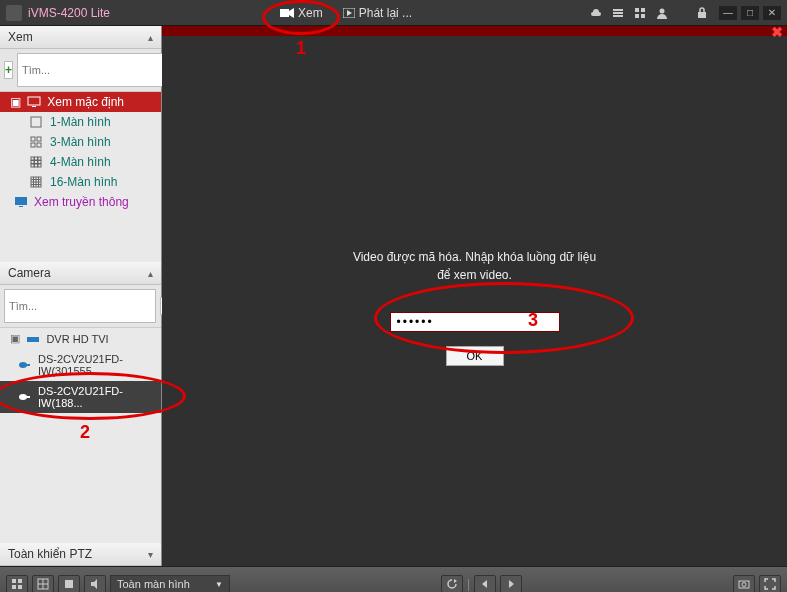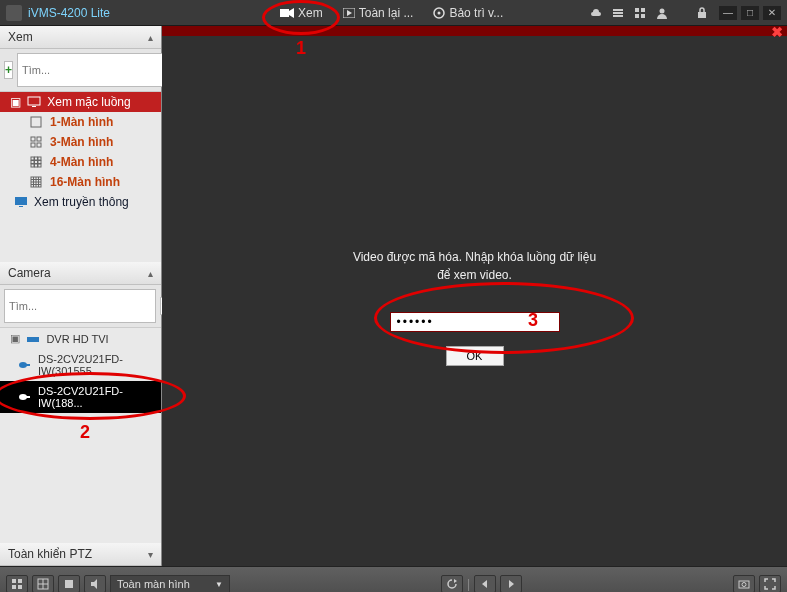--- a/index.html
+++ b/index.html
@@ -1,21 +1,21 @@
 <!DOCTYPE html>
 <html><head>
 <meta charset="utf-8">
 <style>
   * { box-sizing: border-box; margin: 0; padding: 0; font-family: Arial, sans-serif; }
   body { width: 787px; height: 592px; background: #2a2a2a; color: #ddd; overflow: hidden; position: relative; font-size: 12px; }
   
   
   .titlebar { height: 26px; background: #3a3a3a; display: flex; align-items: center; padding: 0 6px; border-bottom: 1px solid #1a1a1a; }
   .titlebar .app-icon { width: 16px; height: 16px; background: #555; border-radius: 2px; margin-right: 6px; }
-  .titlebar .title { color: #7dd3fc; font-size: 12px; }
+  .titlebar .title { color: #f9a8d4; font-size: 12px; }
   .titlebar .spacer { flex: 1; }
   .titlebar .tabs { display: flex; gap: 0; align-items: center; margin-left: 160px; }
   .titlebar .tab { display: flex; align-items: center; gap: 4px; padding: 4px 10px; color: #ddd; cursor: pointer; }
   .titlebar .tab .tab-icon { display: inline-flex; }
   .titlebar .systray { display: flex; gap: 8px; align-items: center; }
   .titlebar .systray .tray-icon { width: 14px; height: 14px; display: inline-flex; cursor: pointer; color: #ccc; }
   .titlebar .win-controls { display: flex; gap: 4px; margin-left: 10px; }
   .titlebar .win-controls .wbtn { width: 18px; height: 14px; background: #222; display: flex; align-items: center; justify-content: center; color: #bbb; font-size: 10px; cursor: pointer; }
 
   
@@ -26,30 +26,30 @@
   .group-header { display: flex; align-items: center; justify-content: space-between; background: linear-gradient(#f5f5f5,#e0e0e0); padding: 4px 8px; border-bottom: 1px solid #c0c0c0; font-size: 12px; cursor: pointer; }
   .group-header .chev { font-size: 10px; color: #666; }
   .searchrow { display: flex; align-items: center; padding: 4px; gap: 4px; background: #e5e5e5; border-bottom: 1px solid #ccc; }
   .addbtn { width: 18px; height: 18px; background: #fff; border: 1px solid #bbb; color: #2a8a2a; display: flex; align-items: center; justify-content: center; font-weight: bold; cursor: pointer; }
   .searchrow input { flex: 1; height: 32px; border: 1px solid #bbb; padding: 16px 4px; font-size: 11px; }
   .searchbtn { width: 18px; height: 18px; display: flex; align-items: center; justify-content: center; border: 1px solid #bbb; background: #fff; cursor: pointer; color: #666; }
   .tree { flex: 0 0 auto; overflow: auto; }
   .tree-item { display: flex; align-items: center; gap: 6px; padding: 3px 8px 3px 16px; cursor: pointer; }
   .tree-root { background: #c02020; color: #fff; padding-left: 10px; }
   .tree-root .tree-icon { color: #fff; }
-  .tree-sub { padding-left: 30px; color: #c2410c; font-weight: bold; }
+  .tree-sub { padding-left: 30px; color: #0f766e; }
   .tree-sub .tree-icon { color: #666; }
-  .tree-item2 { display:flex; align-items:center; gap:6px; padding: 3px 8px 3px 14px; color:#0f172a; cursor:pointer; }
+  .tree-item2 { display:flex; align-items:center; gap:6px; padding: 3px 8px 3px 14px; color:#a21caf; cursor:pointer; }
   .tree-icon { display: inline-flex; width: 14px; height: 12px; }
   
   .sidebar-fill { flex: 1; background: #e9e9e9; }
   
   .cam-tree { }
   .cam-item { display:flex; align-items:center; gap:6px; padding: 4px 8px 4px 18px; font-size: 11px; cursor:pointer; color:#333; }
-  .cam-item.selected { background: #000000; color: #fff; }
+  .cam-item.selected { background: #404040; color: #fff; }
   .cam-item .cam-icon { display:inline-flex; width:14px; height:12px; color:#2a7abf; }
   .cam-item.selected .cam-icon { color:#fff; }
   .cam-root { padding-left: 10px; }
   
   
   .video-area { flex: 1; background: #1e1e1e; position: relative; display: flex; flex-direction: column; }
   .video-header { height: 10px; background: #7a0000; position: relative; }
   .close-x { position: absolute; right: 4px; top: -2px; color: #ff4040; font-size: 14px; font-weight: bold; cursor: pointer; }
   .video-body { flex: 1; background: #303030; display: flex; align-items: center; justify-content: center; }
   .dialog { text-align: center; margin-top: 12px; }
@@ -84,30 +84,21 @@
         </span>
       <span>Xem</span>
     </div>
     <div class="tab">
       <span class="tab-icon">
           <svg width="12" height="10" viewBox="0 0 12 10">
             <rect x="0" y="0" width="12" height="10" fill="none" stroke="#ddd"></rect>
             <polygon points="4,2 4,8 9,5" fill="#ddd"></polygon>
           </svg>
         </span>
-      <span>Toàn lại ...</span>
-    </div>
-    <div class="tab">
-      <span class="tab-icon">
-          <svg width="12" height="12" viewBox="0 0 12 12">
-            <circle cx="6" cy="6" r="5" fill="none" stroke="#ddd" stroke-width="1.5"></circle>
-            <circle cx="6" cy="6" r="1.5" fill="#ddd"></circle>
-          </svg>
-        </span>
-      <span>Bảo trì v...</span>
+      <span>Phát lại ...</span>
     </div>
   </div>
   <div class="spacer"></div>
   <div class="systray">
     <span class="tray-icon">
         <svg viewBox="0 0 14 14">
           <path d="M4 10h6a2 2 0 000-4 3 3 0 00-6 0 2 2 0 000 4z" fill="#ccc"></path>
         </svg>
       </span>
     <span class="tray-icon">
@@ -160,21 +151,21 @@
     </div>
     <div class="tree">
       <div class="tree-item tree-root">
         <span>▣</span>
         <span class="tree-icon">
             <svg viewBox="0 0 14 12">
               <rect x="1" y="1" width="12" height="8" fill="none" stroke="currentColor"></rect>
               <rect x="5" y="10" width="4" height="1" fill="currentColor"></rect>
             </svg>
           </span>
-        <span>Xem mặc luồng</span>
+        <span>Xem mặc định</span>
       </div>
       <div class="tree-item tree-sub">
         <span class="tree-icon">
             <svg viewBox="0 0 12 12">
               <rect x="1" y="1" width="10" height="10" fill="none" stroke="currentColor"></rect>
             </svg>
           </span>
         <span>1-Màn hình</span>
       </div>
       <div class="tree-item tree-sub">

